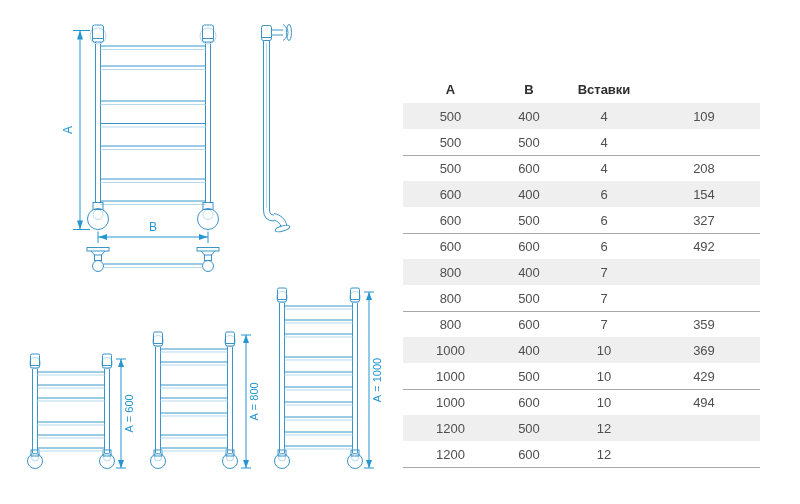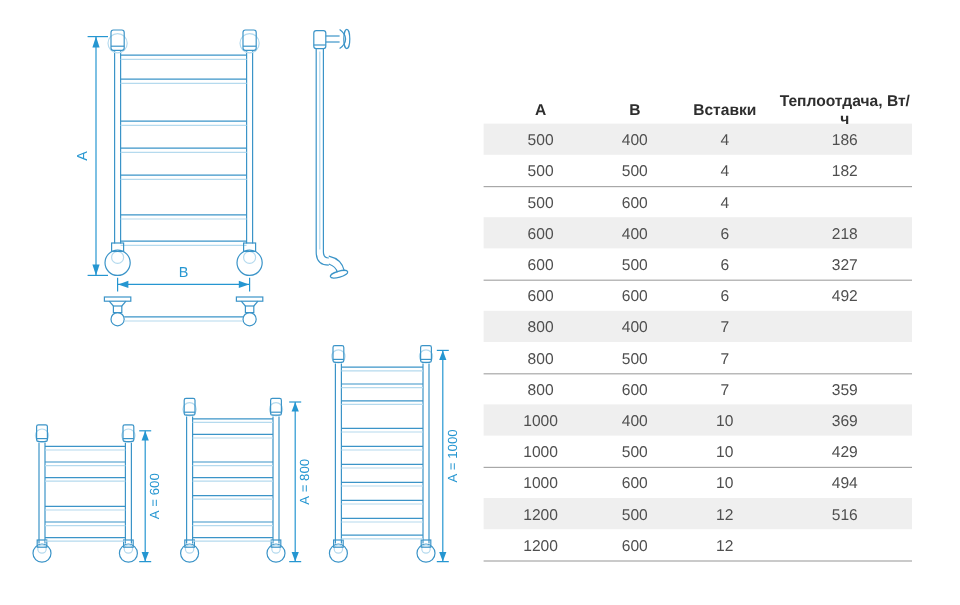--- a/index.html
+++ b/index.html
@@ -249,45 +249,44 @@
           <text transform="translate(378,380) rotate(-90)" text-anchor="middle" dominant-baseline="middle" font-size="11" fill="#2596d1">А = 1000</text>
         </g>
       </g>
   </svg>
 
   <div class="spec-table">
     <div class="thead">
       <span>А</span>
       <span>В</span>
       <span>Вставки</span>
-      <span>Теплоотдача, Вт/ч</span>
     </div>
     <div class="tbody">
         <div class="trow stripe">
           <span>500</span>
           <span>400</span>
           <span>4</span>
-          <span>186</span>
+          <span>109</span>
         </div>
         <div class="trow">
           <span>500</span>
           <span>500</span>
           <span>4</span>
-          <span>182</span>
         </div>
         <div class="trow sep">
           <span>500</span>
           <span>600</span>
           <span>4</span>
+          <span>208</span>
         </div>
         <div class="trow stripe">
           <span>600</span>
           <span>400</span>
           <span>6</span>
-          <span>218</span>
+          <span>154</span>
         </div>
         <div class="trow">
           <span>600</span>
           <span>500</span>
           <span>6</span>
           <span>327</span>
         </div>
         <div class="trow sep">
           <span>600</span>
           <span>600</span>
@@ -325,21 +324,20 @@
         <div class="trow sep">
           <span>1000</span>
           <span>600</span>
           <span>10</span>
           <span>494</span>
         </div>
         <div class="trow stripe">
           <span>1200</span>
           <span>500</span>
           <span>12</span>
-          <span>516</span>
         </div>
         <div class="trow">
           <span>1200</span>
           <span>600</span>
           <span>12</span>
         </div>
       </div>
   </div>
 </div>
 

